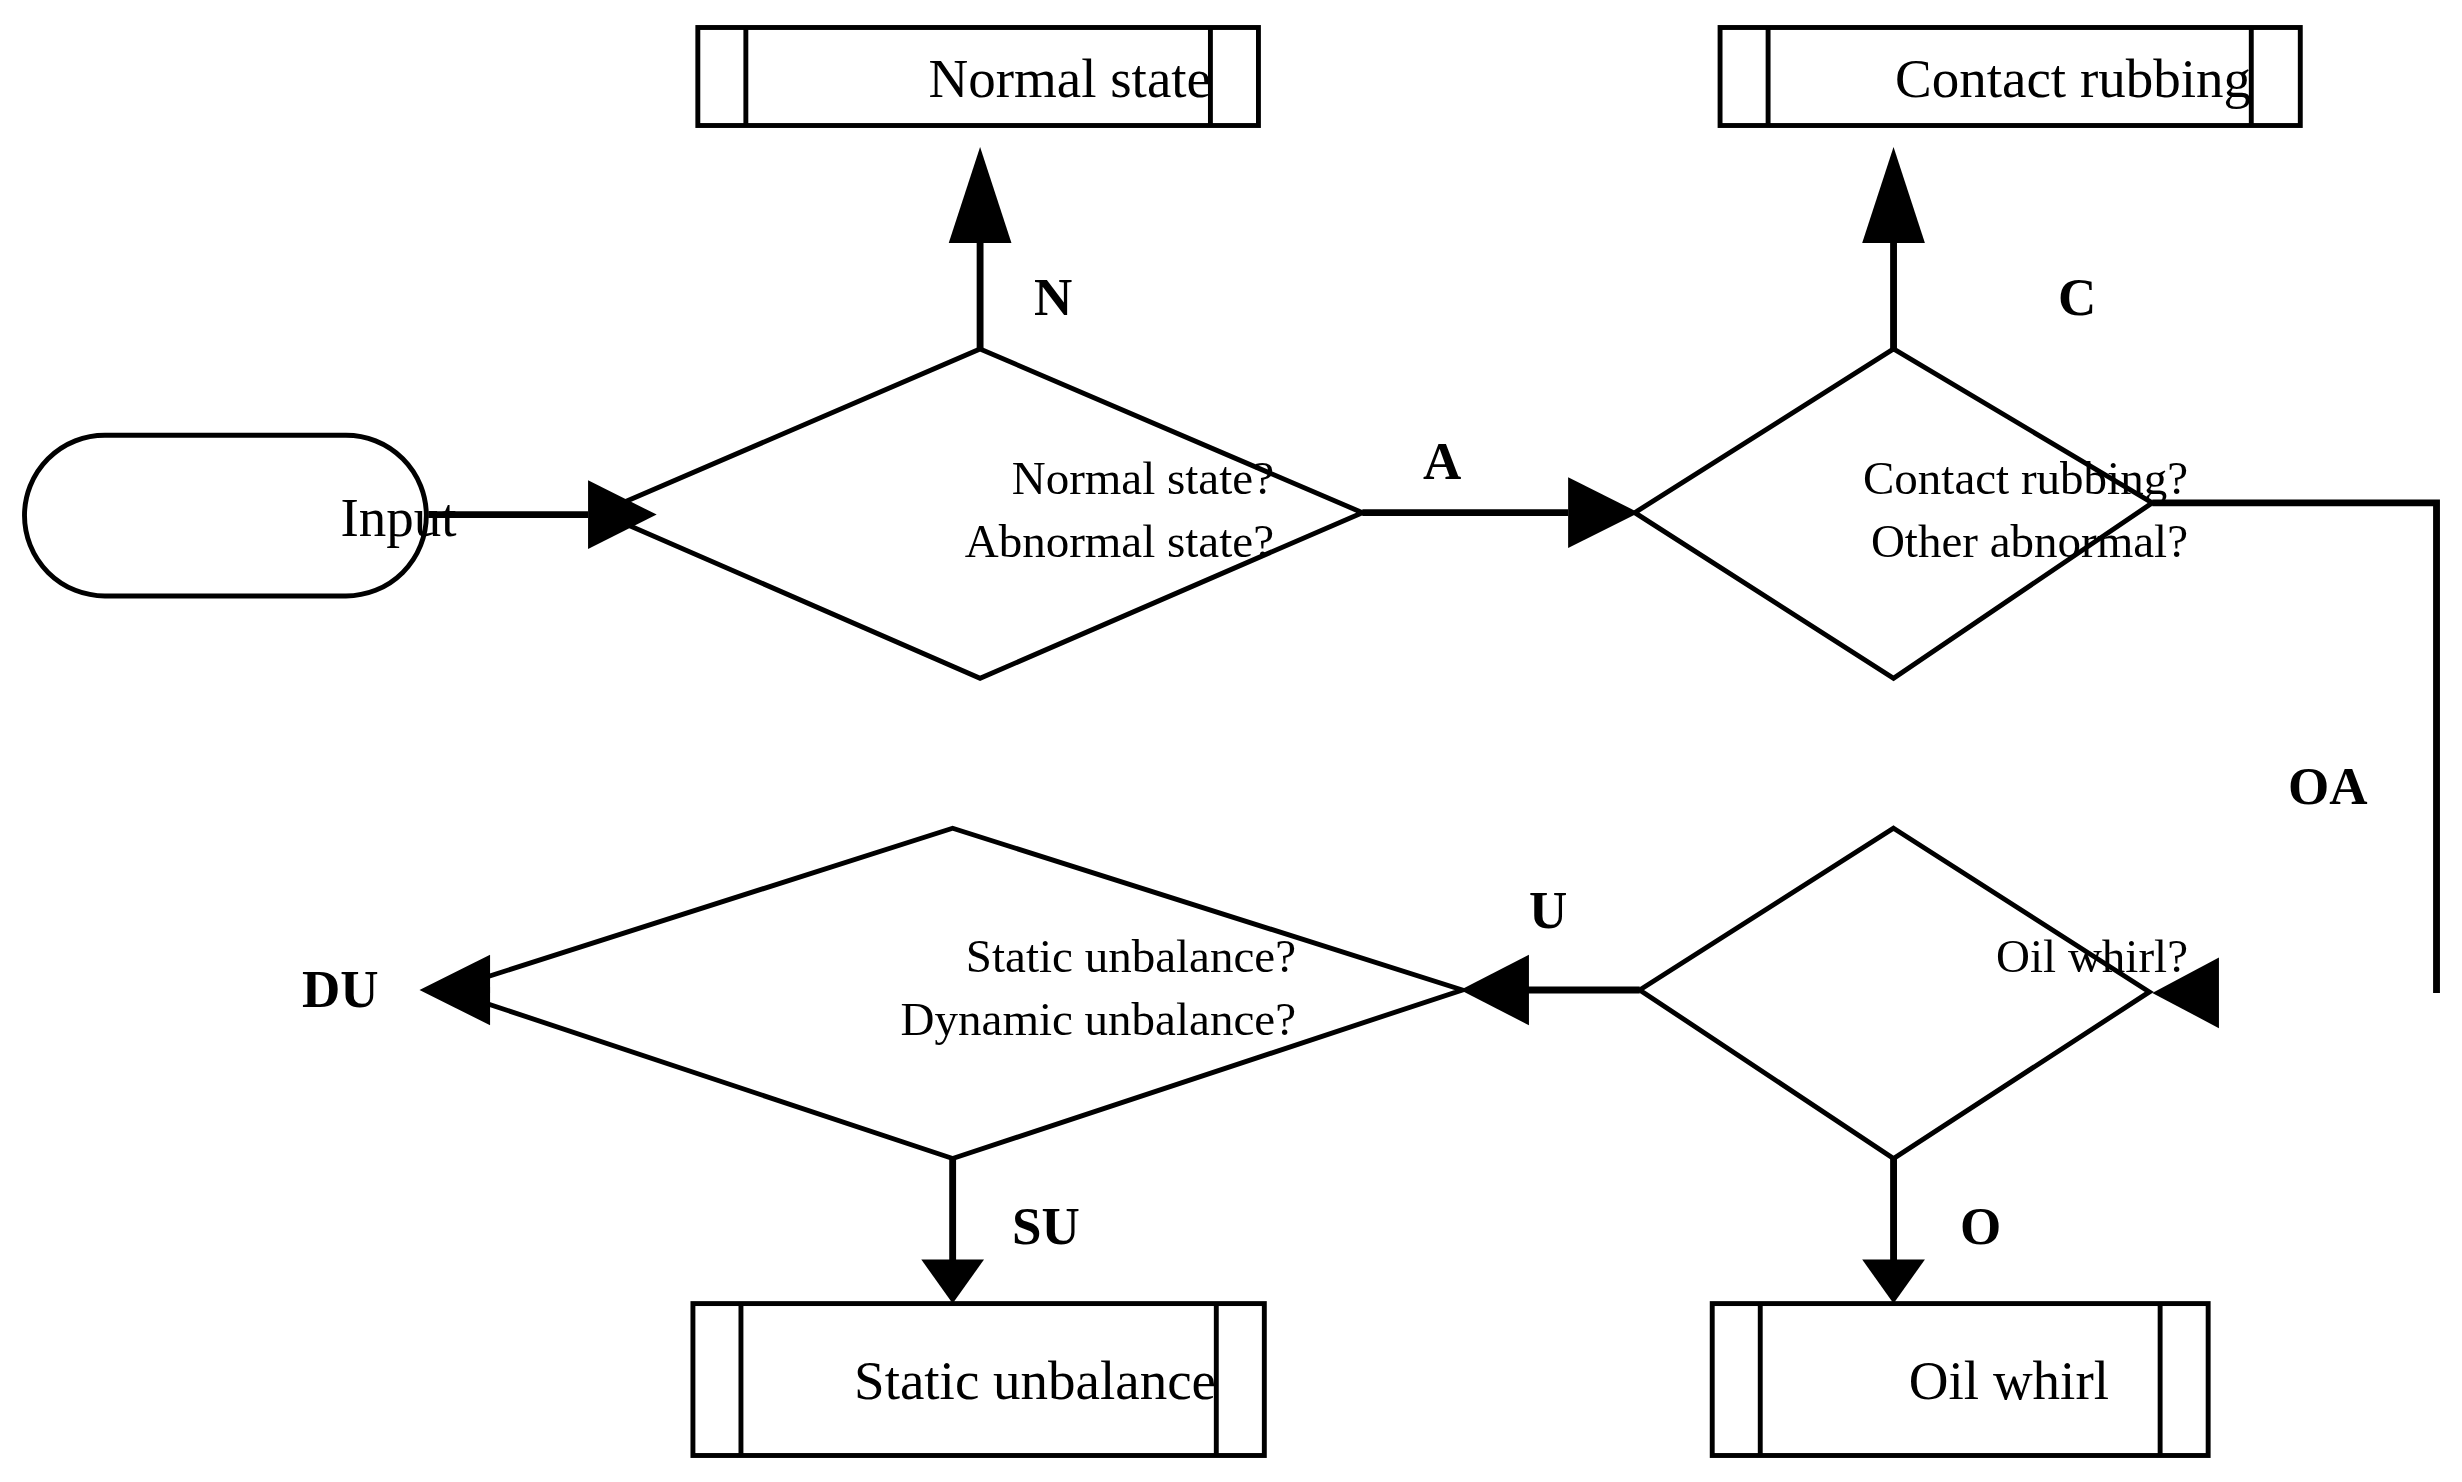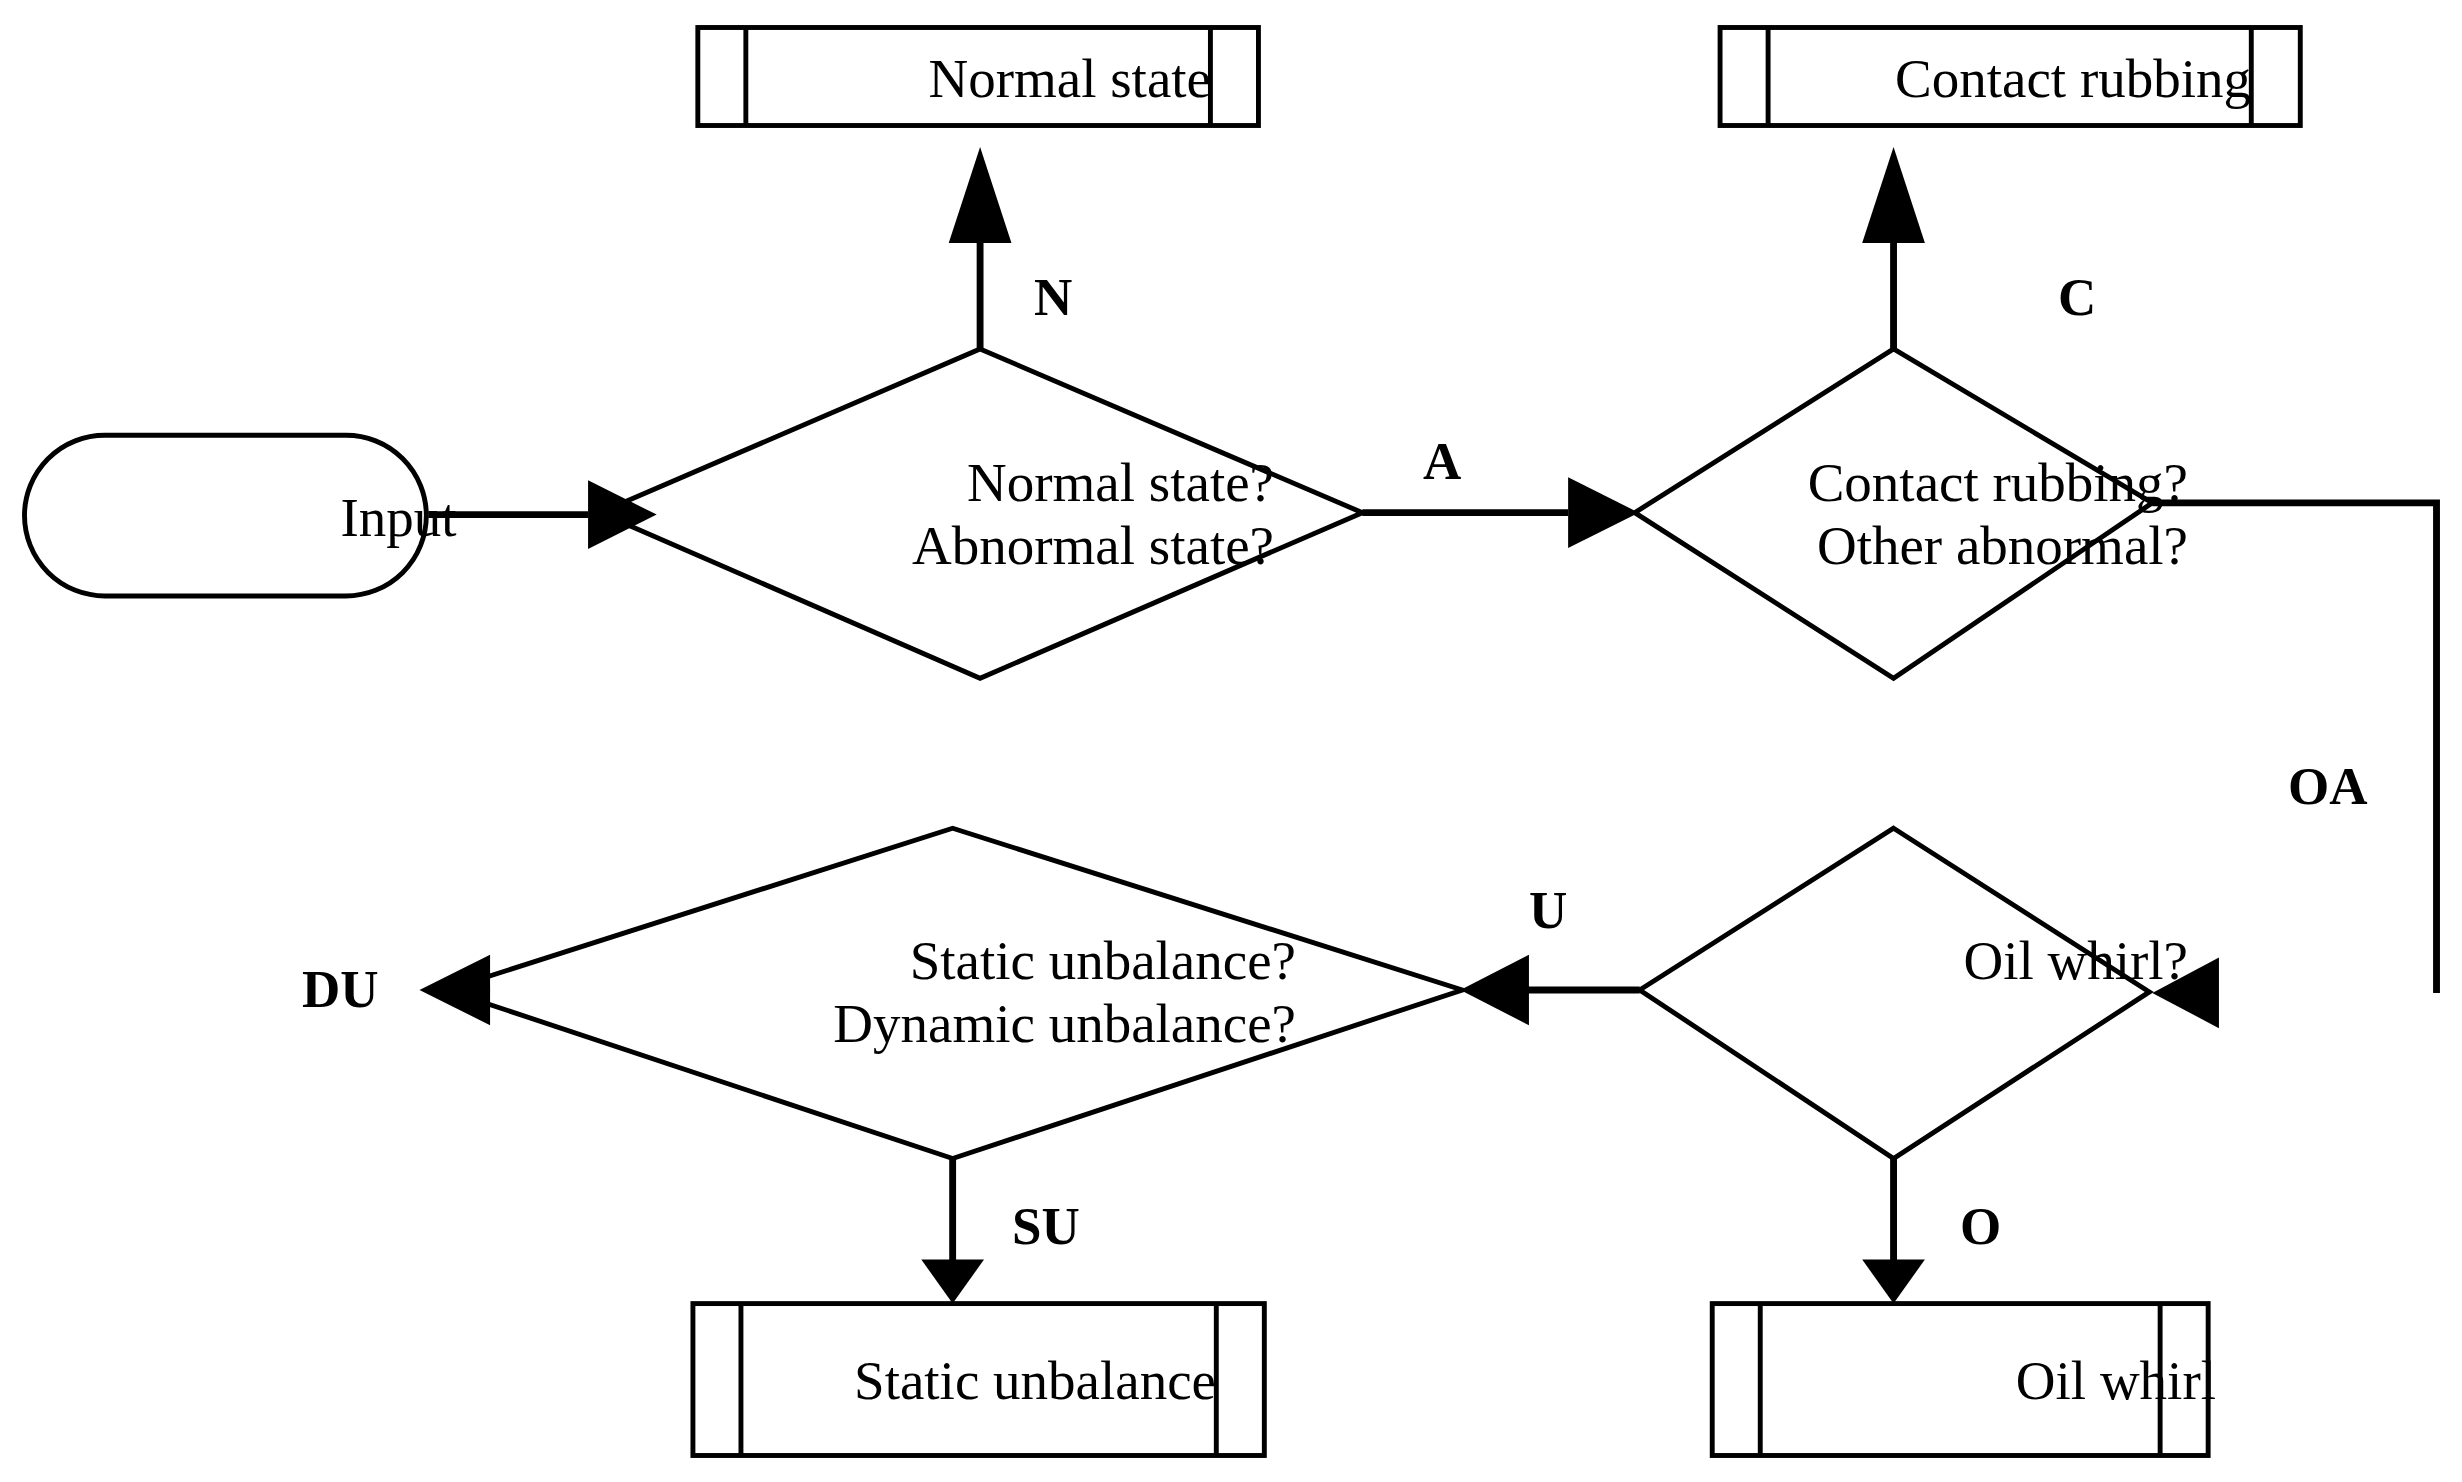--- a/index.html
+++ b/index.html
@@ -55,21 +55,21 @@
     pointer-events: none;
   }
   .term-label {
     font-size: 55px;
     margin-left: 30px;
   }
   .proc-label {
     font-size: 55px;
   }
   .dec-label {
-    font-size: 55px;
+    font-size: 47px;
   }
   .edge-label {
     position: absolute;
     color: #000000;
     font-family: "Liberation Serif", "DejaVu Serif", serif;
     font-weight: bold;
     font-size: 53px;
     white-space: pre;
     pointer-events: none;
   }
@@ -173,21 +173,21 @@
   </svg>
 
   <div class="node-label term-label" style="left:24.5px; top:486px; width:402px;">Input</div>
 
   <div class="node-label proc-label" style="left:746px; top:47px; width:465px;">Normal state</div>
 
   <div class="node-label proc-label" style="left:1768px; top:47px; width:483px;">Contact rubbing</div>
 
   <div class="node-label proc-label" style="left:741px; top:1349px; width:475px;">Static unbalance</div>
 
-  <div class="node-label proc-label" style="left:1816px; top:1349px; width:400px;font-family:Liberation Serif, serif;">Oil whirl</div>
+  <div class="node-label proc-label" style="left:1709px; top:1349px; width:400px;font-family:Liberation Serif, serif;">Oil whirl</div>
 
   <div class="node-label dec-label" style="left:686px; top:451px; width:588px;">Normal state?</div>
   <div class="node-label dec-label" style="left:686px; top:514px; width:588px;">Abnormal state?</div>
 
   <div class="node-label dec-label" style="left:1600px; top:451px; width:588px;">Contact rubbing?</div>
   <div class="node-label dec-label" style="left:1600px; top:514px; width:588px;">Other abnormal?</div>
 
   <div class="node-label dec-label" style="left:610px; top:929px; width:686px;">Static unbalance?</div>
   <div class="node-label dec-label" style="left:610px; top:992px; width:686px;">Dynamic unbalance?</div>
 

